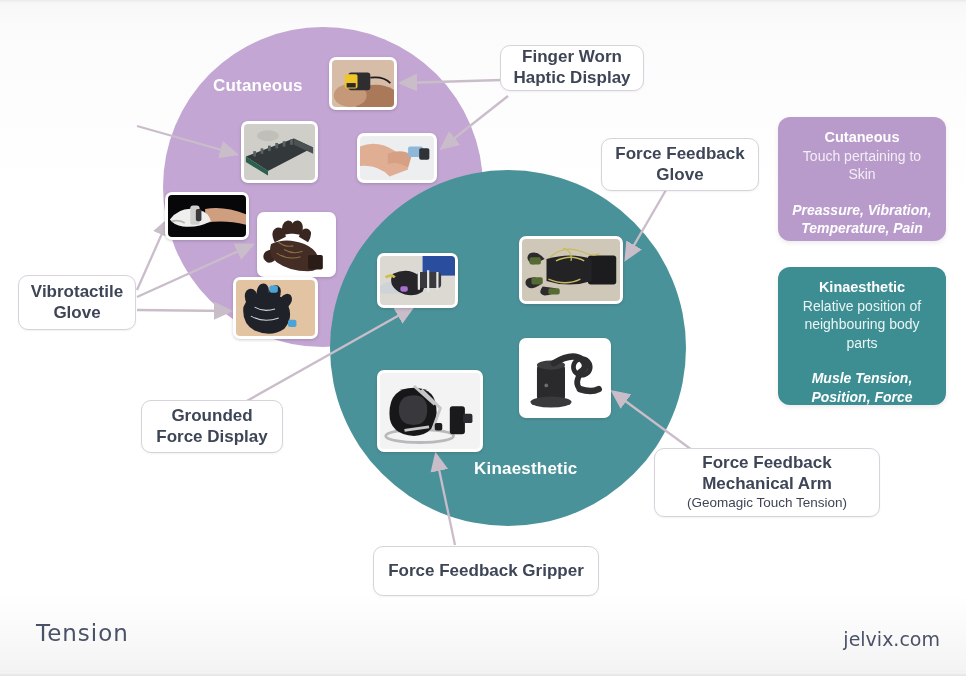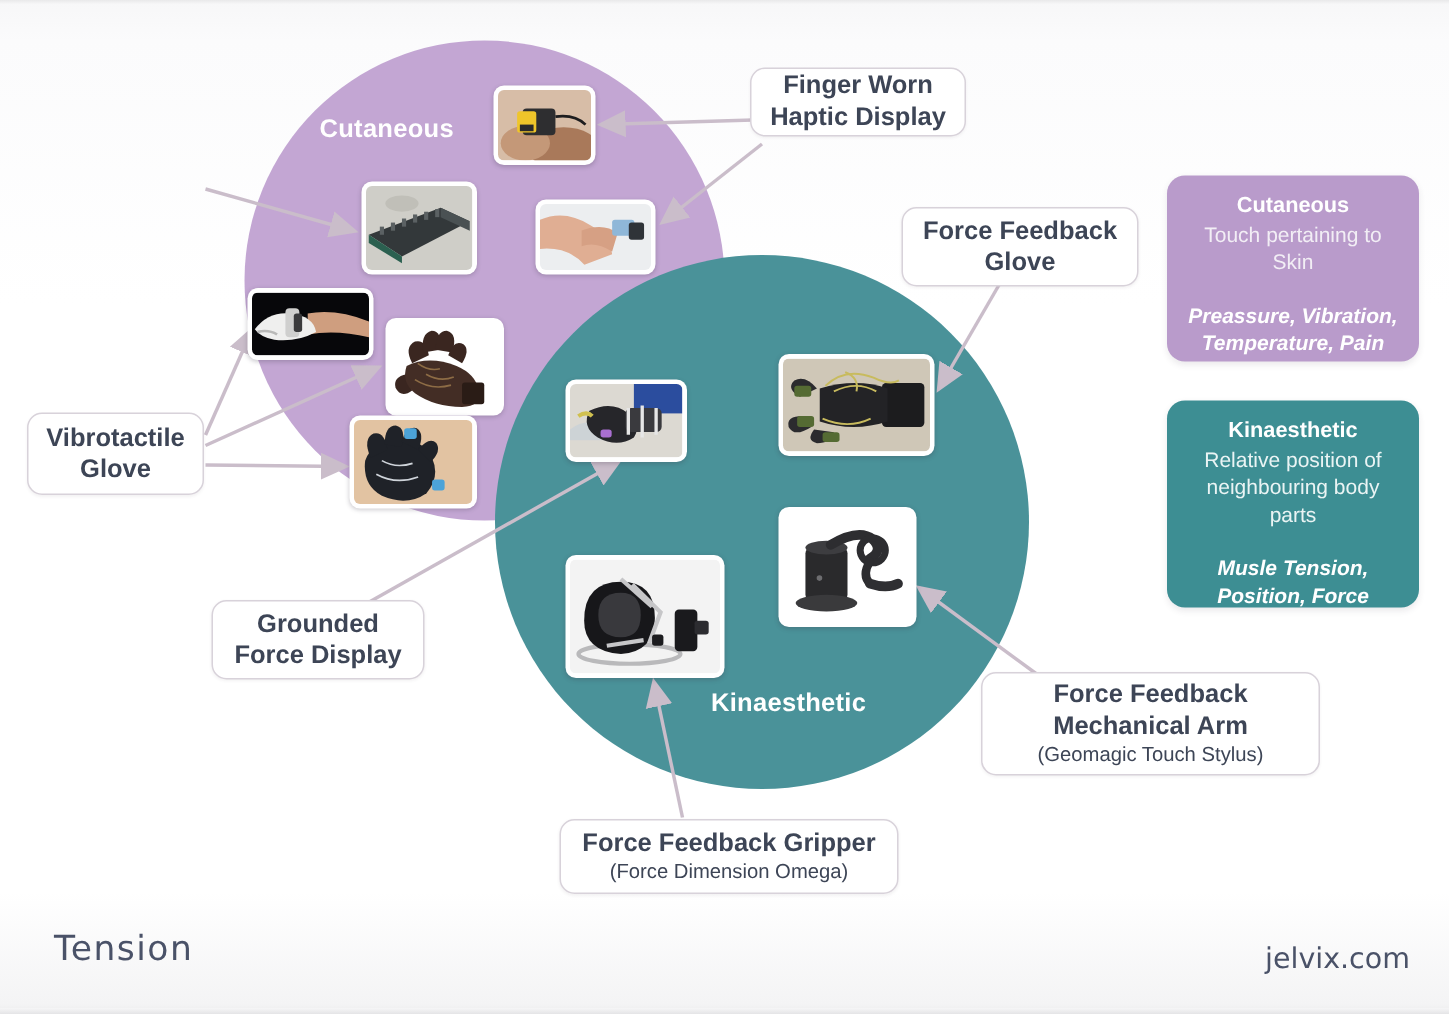--- a/index.html
+++ b/index.html
@@ -343,26 +343,25 @@
   </div>
 
   <div class="callout" id="callout-forceglove">
     <div class="main">Force Feedback
 Glove</div>
   </div>
 
   <div class="callout" id="callout-mecharm">
     <div class="main">Force Feedback
 Mechanical Arm</div>
-    <div class="sub">(Geomagic Touch Stylus)</div>
+    <div class="sub">(Geomagic Touch Tension)</div>
   </div>
 
   <div class="callout" id="callout-gripper">
     <div class="main">Force Feedback Gripper</div>
-    <div class="sub">(Force Dimension Omega)</div>
   </div>
 
   <div class="infocard" id="card-cutaneous">
     <div class="ic-title">Cutaneous</div>
     <div class="ic-desc">Touch pertaining to Skin</div>
     <div class="ic-keys">Preassure, Vibration, Temperature, Pain</div>
   </div>
 
   <div class="infocard" id="card-kinaesthetic">
     <div class="ic-title">Kinaesthetic</div>

